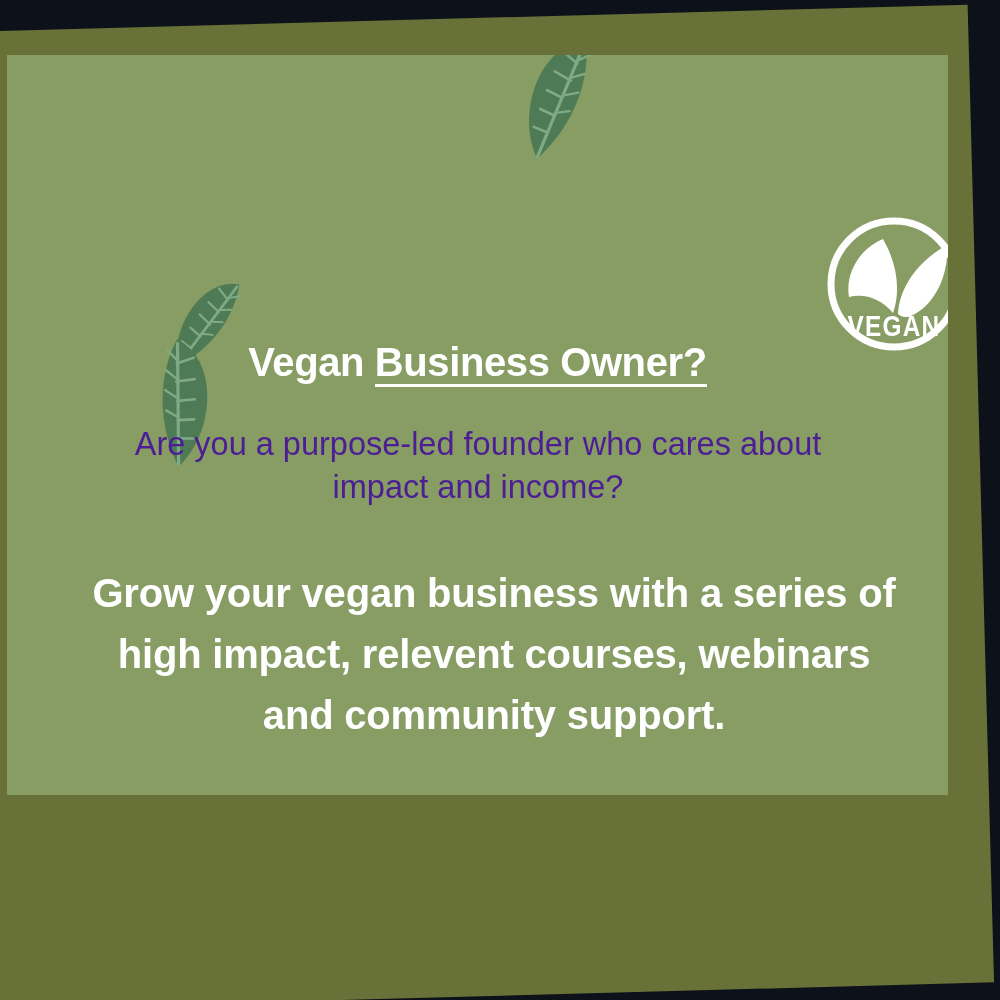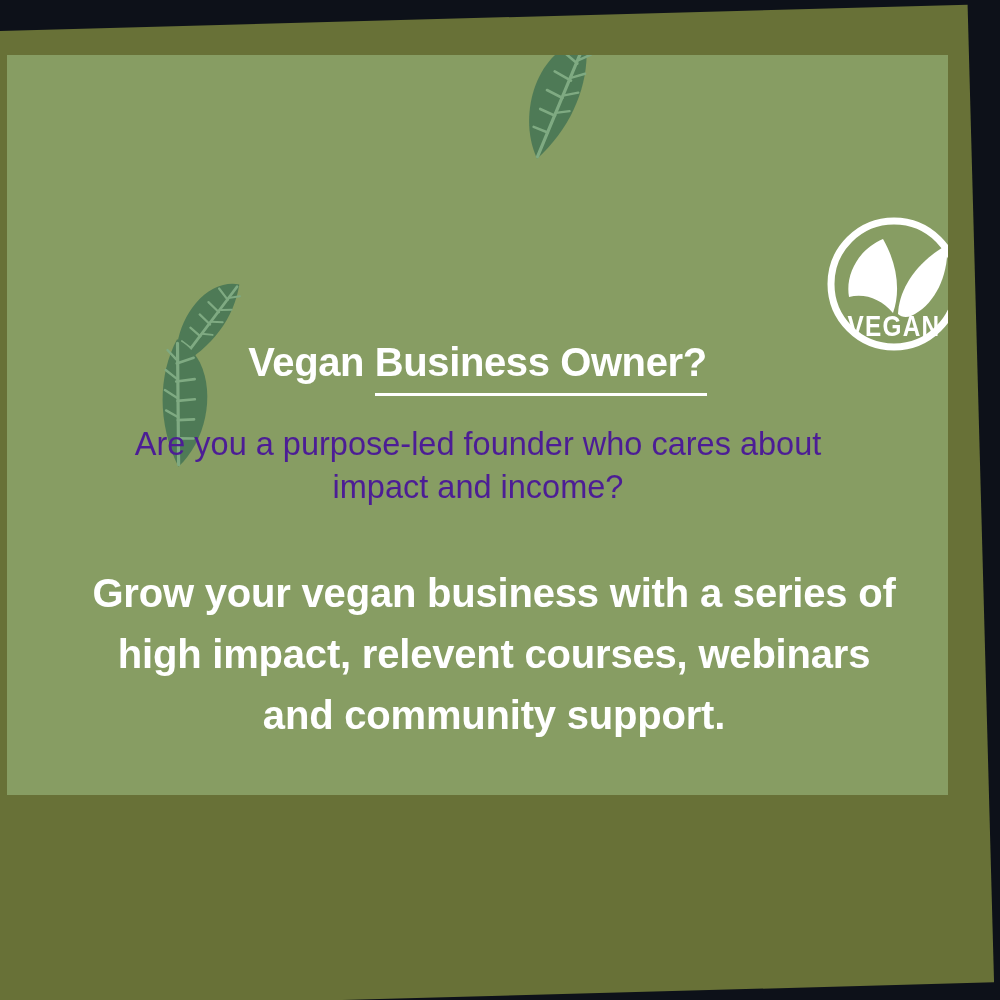--- a/index.html
+++ b/index.html
@@ -83,21 +83,20 @@
     font-family: "Liberation Sans", sans-serif;
     font-weight: bold;
     font-size: 40px;
     letter-spacing: -0.4px;
     color: #ffffff;
     white-space: nowrap;
   }
   .headline .hl-plain { }
   .headline .hl-underline {
     border-bottom: 3px solid #ffffff;
-    padding-bottom: 9px;
   }
 
   .subhead {
     position: absolute;
     left: 90px;
     top: 368px;
     width: 762px;
     margin: 0;
     font-family: "Liberation Sans", sans-serif;
     font-weight: normal;

